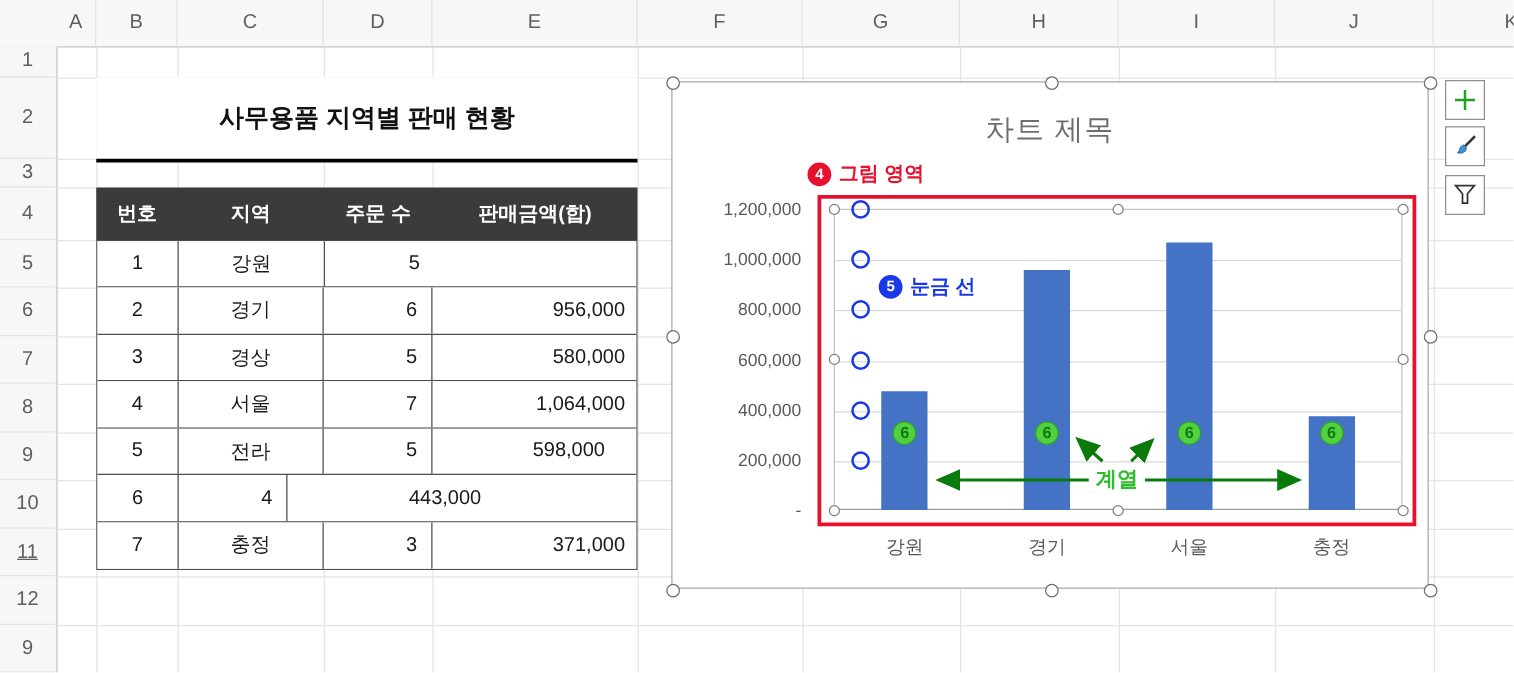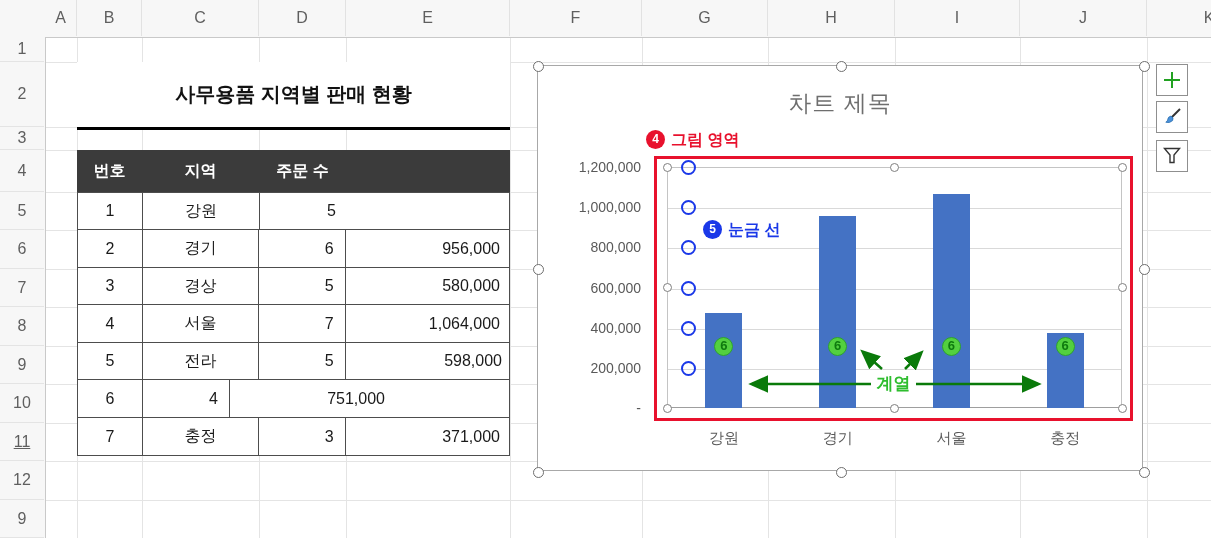--- a/index.html
+++ b/index.html
@@ -137,20 +137,21 @@
   <div id="corner">
     <div class="tri"></div>
   </div>
 
   <div id="table">
     <div id="tbl-title">사무용품 지역별 판매 현황</div>
     <div id="tbl-head">
         <div class="hcell" style="width: 65px;">번호</div>
         <div class="hcell" style="width: 117px;">지역</div>
         <div class="hcell" style="width: 87px;">주문 수</div>
+        <div class="hcell" style="width: 164px;">판매금액(합)</div>
       </div>
     <div id="tbl-body">
         <div class="trow" style="height: 37px;">
           <div class="tcell al-c" style="width: 65px; padding-right: 0px;">1</div>
           <div class="tcell al-c" style="width: 117px; padding-right: 0px;">강원</div>
           <div class="tcell al-r" style="width: 87px; padding-right: 11px;">5</div>
         </div>
         <div class="trow" style="height: 38px;">
           <div class="tcell al-c" style="width: 65px; padding-right: 0px;">2</div>
           <div class="tcell al-c" style="width: 117px; padding-right: 0px;">경기</div>
@@ -166,26 +167,26 @@
         <div class="trow" style="height: 38px;">
           <div class="tcell al-c" style="width: 65px; padding-right: 0px;">4</div>
           <div class="tcell al-c" style="width: 117px; padding-right: 0px;">서울</div>
           <div class="tcell al-r" style="width: 87px; padding-right: 11px;">7</div>
           <div class="tcell al-r" style="width: 164px; padding-right: 9px;">1,064,000</div>
         </div>
         <div class="trow" style="height: 37px;">
           <div class="tcell al-c" style="width: 65px; padding-right: 0px;">5</div>
           <div class="tcell al-c" style="width: 117px; padding-right: 0px;">전라</div>
           <div class="tcell al-r" style="width: 87px; padding-right: 11px;">5</div>
-          <div class="tcell al-r" style="width: 164px; padding-right: 7px;">598,000</div>
+          <div class="tcell al-r" style="width: 164px; padding-right: 25px;">598,000</div>
         </div>
         <div class="trow" style="height: 38px;">
           <div class="tcell al-c" style="width: 65px; padding-right: 0px;">6</div>
           <div class="tcell al-r" style="width: 87px; padding-right: 11px;">4</div>
-          <div class="tcell al-r" style="width: 164px; padding-right: 9px;">751,000</div>
+          <div class="tcell al-r" style="width: 164px; padding-right: 9px;">443,000</div>
         </div>
         <div class="trow" style="height: 37px;">
           <div class="tcell al-c" style="width: 65px; padding-right: 0px;">7</div>
           <div class="tcell al-c" style="width: 117px; padding-right: 0px;">충정</div>
           <div class="tcell al-r" style="width: 87px; padding-right: 11px;">3</div>
           <div class="tcell al-r" style="width: 164px; padding-right: 9px;">371,000</div>
         </div>
       </div>
   </div>
 

